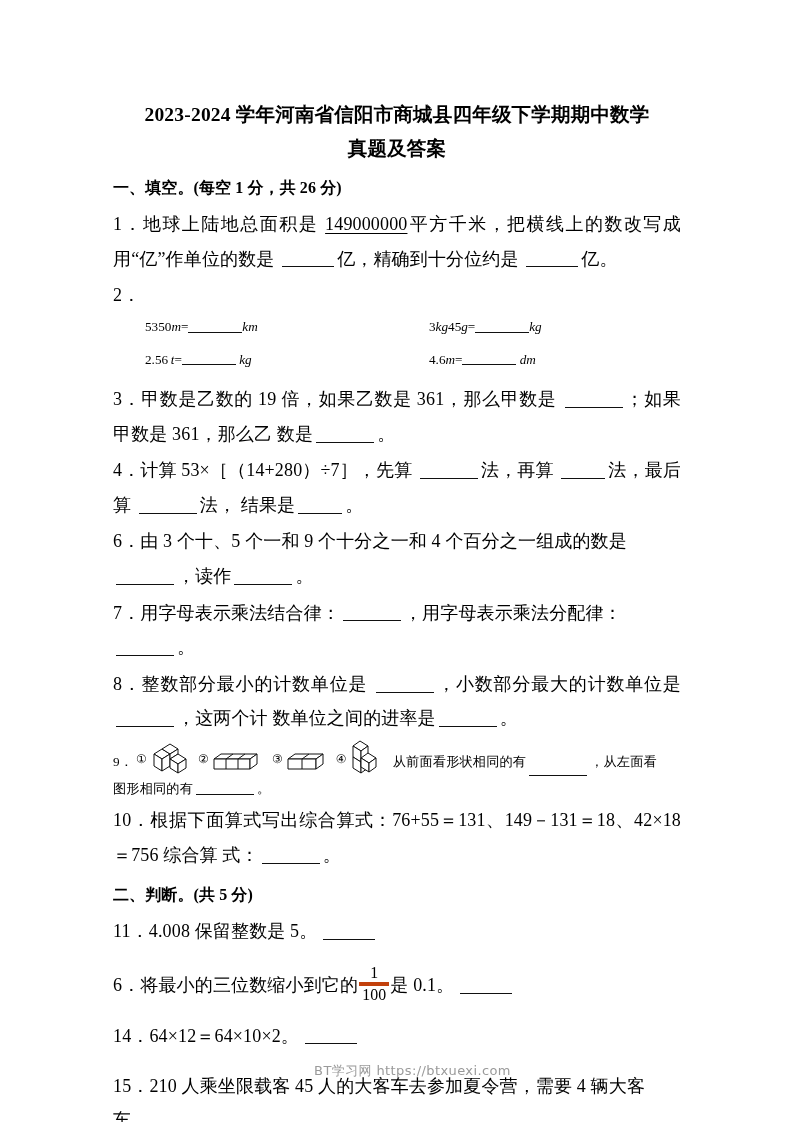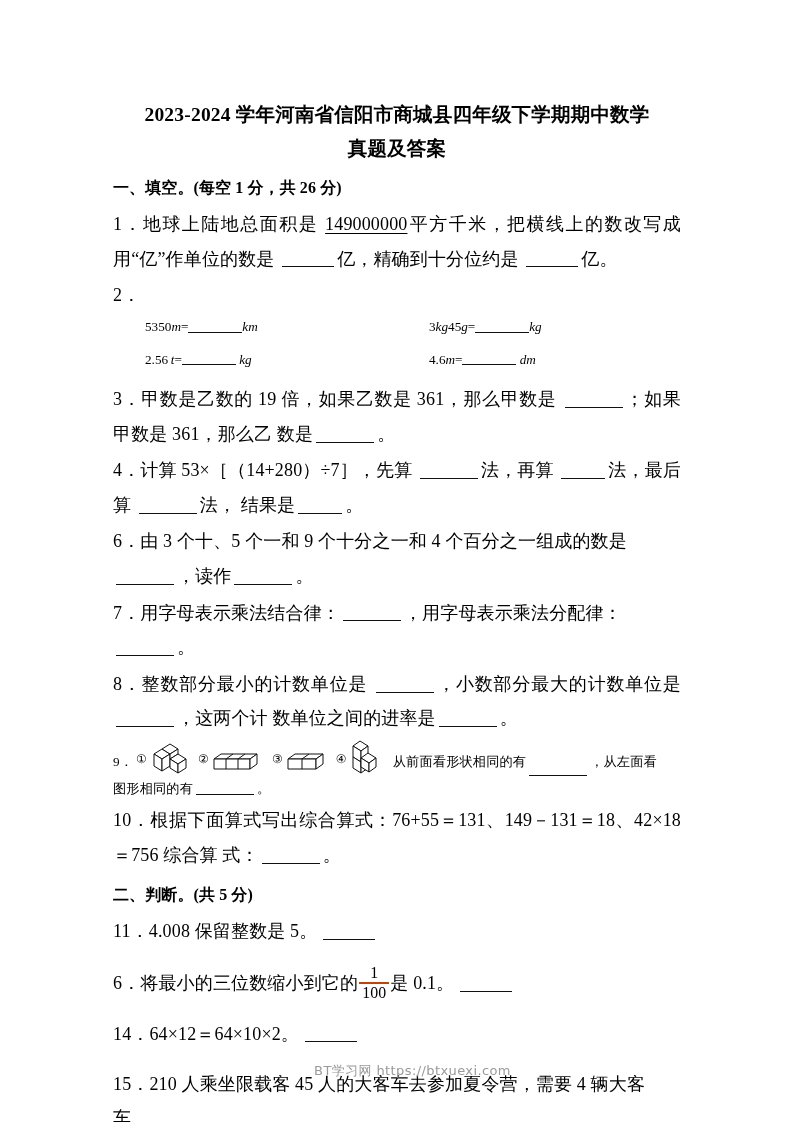--- a/index.html
+++ b/index.html
@@ -129,21 +129,21 @@
   
   .frac {
     display: inline-block;
     vertical-align: -0.52em;
     text-align: center;
     font-size: 0.88em;
     line-height: 1.08;
     margin: 0 1px;
   }
   .frac .nmr { display: block; padding: 0 3px; }
-  .frac .dnm { display: block; border-top: 2px solid #c2410c; padding: 0 3px; }
+  .frac .dnm { display: block; border-top: 4px solid #c2410c; padding: 0 3px; }
   
   .jblank {
     display: inline-block;
     min-width: 52px;
     border-bottom: 1px solid #111;
     height: 0.9em;
     vertical-align: -0.14em;
     margin-left: 6px;
   }
   .q-judge {

